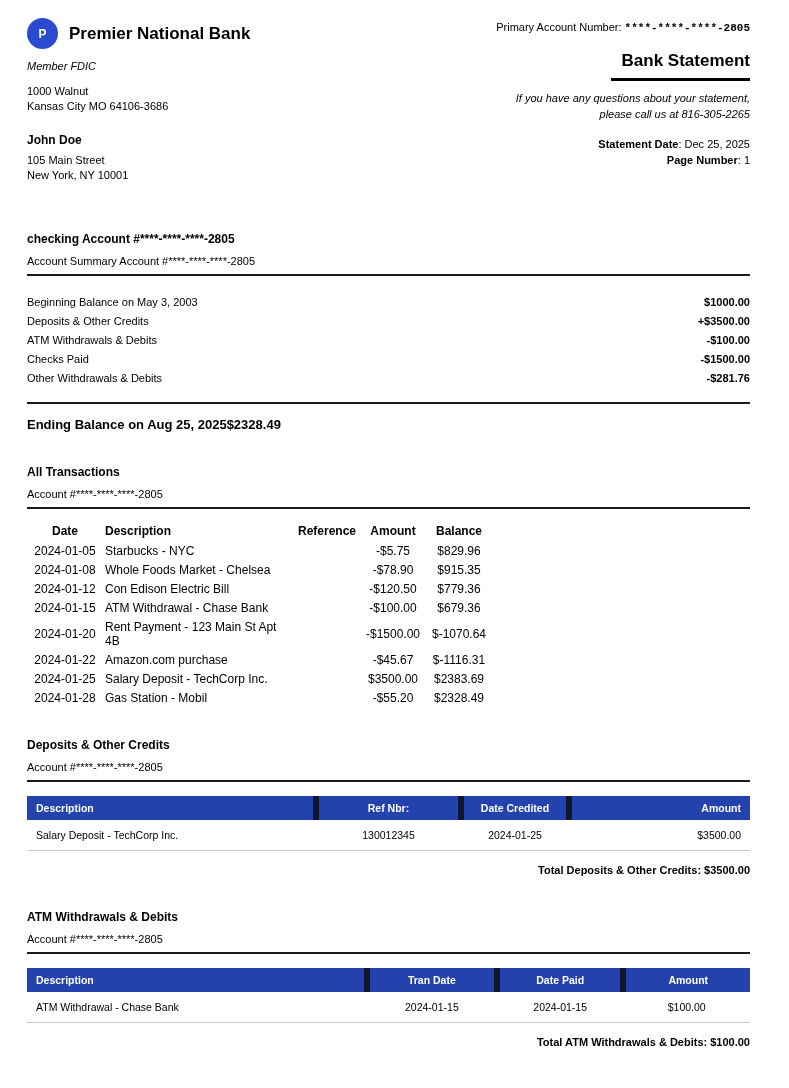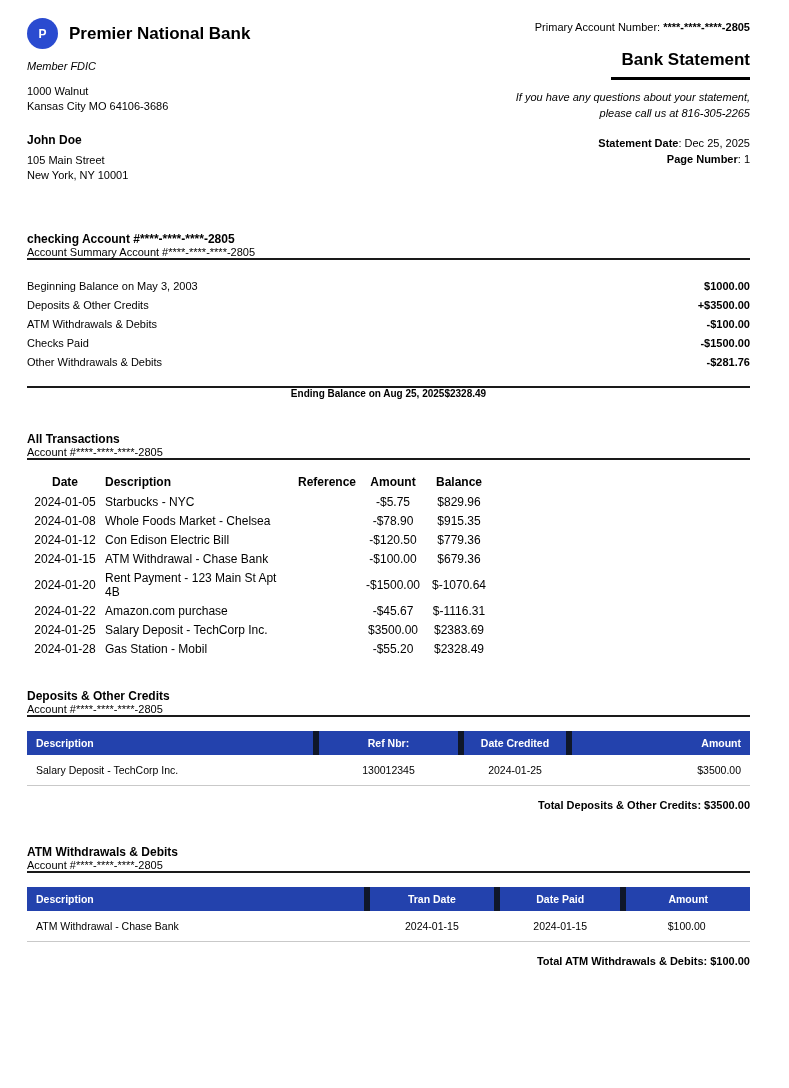--- a/index.html
+++ b/index.html
@@ -22,41 +22,41 @@
     font-weight:bold; font-size:12px;
   }
   .bank-name { font-size:17px; font-weight:bold; }
   .member { font-style:italic; margin-top:11px; }
   .addr { margin-top:12px; line-height:1.35; }
   .cust-name { font-weight:bold; font-size:12px; margin-top:19px; }
   .cust-addr { margin-top:6px; line-height:1.35; }
 
   .header-right { text-align:right; max-width:330px; }
   .primary-acct { margin-top:3px; }
-  .primary-acct b { font-weight:bold; }
+  .primary-acct b { font-weight:bold;font-family:Liberation Mono, monospace; }
   .doc-title { font-size:17px; font-weight:bold; margin-top:17px; }
   .title-bar { width:139px; height:3px; background:#000; margin:7px 0 0 auto; }
   .questions { font-style:italic; margin-top:10px; line-height:1.45; }
   .meta { margin-top:13px; line-height:1.5; }
   .meta b { font-weight:bold; }
 
   
   .section-title { font-weight:bold; font-size:12px; }
-  .acct-line { border-bottom:2px solid #1a1a1a; }
+  .acct-line { margin-top:9px; padding-bottom:7px; border-bottom:2px solid #1a1a1a; }
   .total-line { text-align:right; font-weight:bold; margin-top:13px; }
 
   
   .summary-section { margin-top:50px; }
   .summary-table { width:100%; border-collapse:collapse; margin-top:16px; }
   .summary-table td { padding:3.5px 0; }
   .summary-table td:last-child { text-align:right; font-weight:bold; }
   .ending-row {
-    display:flex; justify-content:center;
-    border-top:2px solid #1a1a1a; margin-top:15px; 
-    font-weight:bold; font-size:10px;
+    display:flex; justify-content:flex-start;
+    border-top:2px solid #1a1a1a; margin-top:15px; padding-top:13px;
+    font-weight:bold; font-size:13px;
   }
 
   
   .tx-section { margin-top:33px; }
   .tx-table { border-collapse:collapse; margin-top:12px; font-size:12px; }
   .tx-table th { font-weight:bold; padding:3px 2px; }
   .tx-table td { padding:2.5px 2px; }
   .tx-table th:nth-child(1), .tx-table td:nth-child(1) { width:76px; text-align:center; }
   .tx-table th:nth-child(2), .tx-table td:nth-child(2) { width:192px; text-align:left; }
   .tx-table th:nth-child(3), .tx-table td:nth-child(3) { width:64px; text-align:center; }

